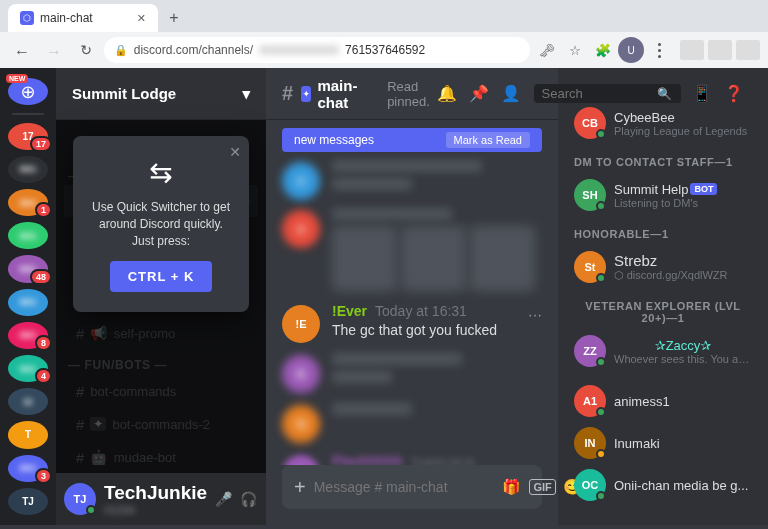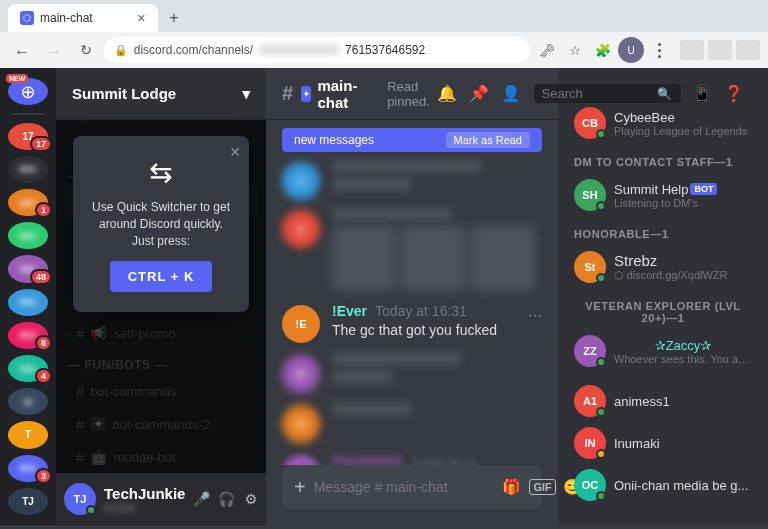--- a/index.html
+++ b/index.html
@@ -169,21 +169,21 @@
         <span style="font-size:13px;">mudae-bot</span>
       </div>
     </div>
 
     <div style="height:52px; background:#292b2f; display:flex; align-items:center; padding:0 8px; gap:8px; flex-shrink:0;">
       <div style="width:32px; height:32px; border-radius:50%; background:#5865f2; display:flex; align-items:center; justify-content:center; font-size:11px; font-weight:700; color:#fff; position:relative; flex-shrink:0;">
         <span>TJ</span>
         <span style="position:absolute; bottom:0; right:0; width:10px; height:10px; background:#3ba55d; border-radius:50%; border:2px solid #292b2f;"></span>
       </div>
       <div style="flex:1;">
-        <div style="font-size:15px; font-weight:600; color:#fff;">TechJunkie</div>
+        <div style="font-size:19px; font-weight:600; color:#fff;">TechJunkie</div>
         <div style="font-size:11px; color:#8e9297; filter:blur(3px);">#1234</div>
       </div>
       <div style="width:28px; height:28px; display:flex; align-items:center; justify-content:center; color:#b9bbbe; border-radius:4px; cursor:pointer; font-size:14px;">🎤</div>
       <div style="width:28px; height:28px; display:flex; align-items:center; justify-content:center; color:#b9bbbe; border-radius:4px; cursor:pointer; font-size:14px;">🎧</div>
       <div style="width:28px; height:28px; display:flex; align-items:center; justify-content:center; color:#b9bbbe; border-radius:4px; cursor:pointer; font-size:14px;">⚙</div>
     </div>
   </div>
 
   <div style="flex:1; display:flex; flex-direction:column; background:#36393f; min-width:0; position:relative;">
 
@@ -232,21 +232,21 @@
             <div style="width:65px; height:65px; background:#4f545c; border-radius:4px; filter:blur(6px);"></div>
             <div style="width:65px; height:65px; background:#4f545c; border-radius:4px; filter:blur(6px);"></div>
           </div>
         </div>
       </div>
 
       <div style="display:flex; padding:4px 16px; gap:12px; position:relative; margin-top:4px;">
         <div style="width:38px; height:38px; border-radius:50%; background:#e67e22; flex-shrink:0; margin-top:2px; display:flex; align-items:center; justify-content:center; font-size:11px; font-weight:700; color:#fff;">!E</div>
         <div style="flex:1;">
           <div style="display:flex; align-items:baseline; gap:8px; margin-bottom:2px;">
-            <span style="font-weight:600; font-size:14px; color:#5eead4;">!Ever</span>
+            <span style="font-weight:600; font-size:14px; color:#84cc16;">!Ever</span>
             <span style="font-size:14px; color:#72767d;">Today at 16:31</span>
           </div>
           <div style="font-size:14px; color:#dcddde; line-height:1.4;">The gc that got you fucked</div>
         </div>
         <div style="color:#8e9297; font-size:14px; cursor:pointer; align-self:flex-start; padding-top:4px;">⋯</div>
       </div>
 
       <div style="display:flex; padding:4px 16px; gap:12px; position:relative; margin-top:2px;">
         <div style="width:38px; height:38px; border-radius:50%; background:#9b59b6; flex-shrink:0; margin-top:2px; filter:blur(4px); display:flex; align-items:center; justify-content:center; font-size:11px; font-weight:700; color:#fff;">B</div>
         <div style="flex:1;">
@@ -353,21 +353,21 @@
       <div style="display:flex; align-items:center; gap:8px; padding:5px 8px; border-radius:4px; cursor:pointer;">
         <div style="width:32px; height:32px; border-radius:50%; background:#e74c3c; flex-shrink:0; display:flex; align-items:center; justify-content:center; font-size:11px; font-weight:700; color:#fff; position:relative;">
           A1
           <span style="position:absolute; bottom:0; right:0; width:10px; height:10px; background:#3ba55d; border-radius:50%; border:2px solid #2f3136;"></span>
         </div>
         <div style="flex:1; min-width:0;">
           <div style="font-size:13px; font-weight:500; color:#dcddde;">animess1</div>
         </div>
       </div>
       <div style="display:flex; align-items:center; gap:8px; padding:5px 8px; border-radius:4px; cursor:pointer;">
-        <div style="width:32px; height:32px; border-radius:50%; background:#ef4444; flex-shrink:0; display:flex; align-items:center; justify-content:center; font-size:11px; font-weight:700; color:#fff; position:relative;">
+        <div style="width:32px; height:32px; border-radius:50%; background:#a16207; flex-shrink:0; display:flex; align-items:center; justify-content:center; font-size:11px; font-weight:700; color:#fff; position:relative;">
           IN
           <span style="position:absolute; bottom:0; right:0; width:10px; height:10px; background:#faa81a; border-radius:50%; border:2px solid #2f3136;"></span>
         </div>
         <div style="flex:1; min-width:0;">
           <div style="font-size:13px; font-weight:500; color:#dcddde;">Inumaki</div>
         </div>
       </div>
       <div style="display:flex; align-items:center; gap:8px; padding:5px 8px; border-radius:4px; cursor:pointer;">
         <div style="width:32px; height:32px; border-radius:50%; background:#1abc9c; flex-shrink:0; display:flex; align-items:center; justify-content:center; font-size:11px; font-weight:700; color:#fff; position:relative;">
           OC

